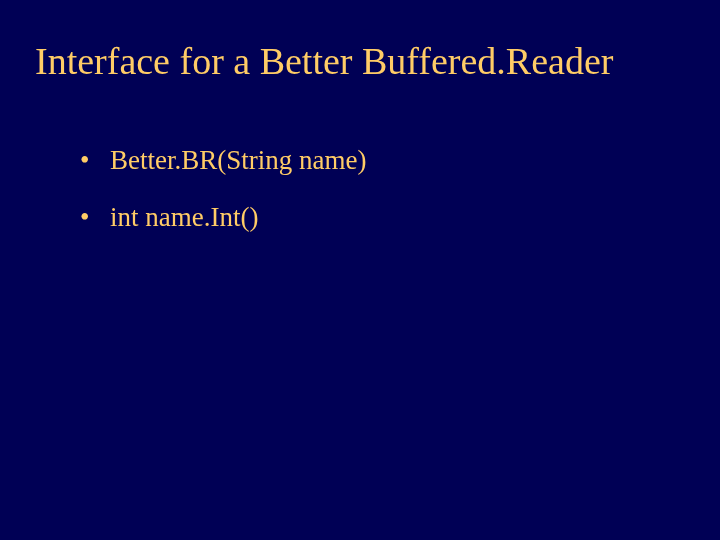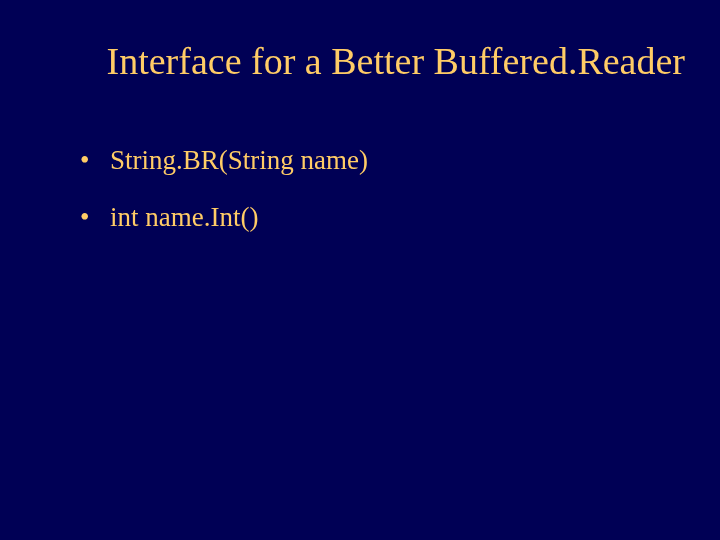--- a/index.html
+++ b/index.html
@@ -16,21 +16,21 @@
     height: 540px;
     box-sizing: border-box;
     padding: 40px 35px 0 35px;
   }
   .title {
     color: #ffcc66;
     font-size: 38px;
     line-height: 1.15;
     margin: 0 0 60px 0;
     font-weight: normal;
-    text-align: right;
+    text-align: left;
   }
   ul.bullets {
     margin: 0;
     padding: 0 0 0 45px;
     list-style: none;
   }
   ul.bullets li {
     color: #ffcc66;
     font-size: 27px;
     line-height: 1.25;
@@ -46,16 +46,16 @@
     color: #ffcc66;
     font-size: 27px;
   }
 </style>
 </head>
 <body>
 
 <div class="slide">
   <h1 class="title">Interface for a Better Buffered.Reader</h1>
   <ul class="bullets">
-    <li>String.BR(String name)</li>
+    <li>Better.BR(String name)</li>
     <li>int name.Int()</li>
   </ul>
 </div>
 
 </body></html>

